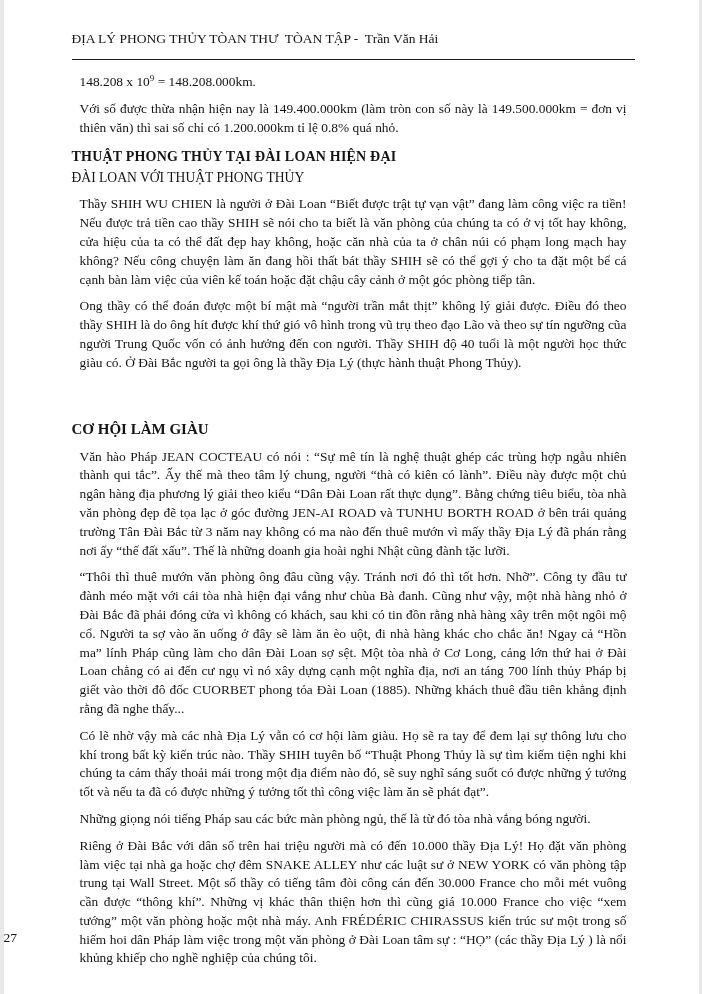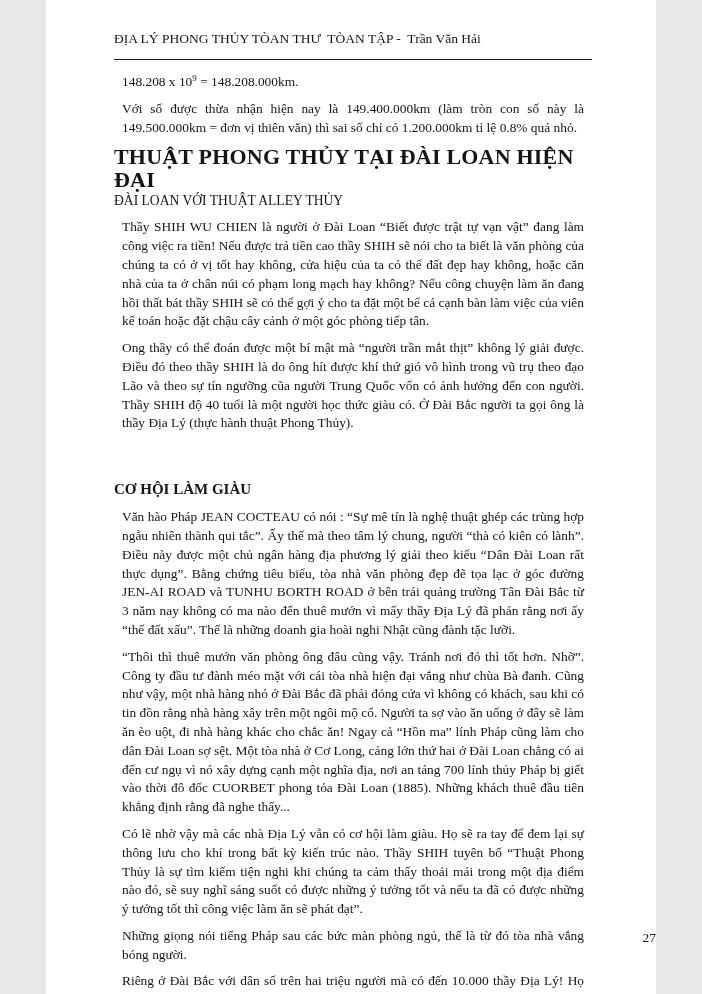--- a/index.html
+++ b/index.html
@@ -1,19 +1,19 @@
 <!DOCTYPE html>
 <html lang="vi"><head>
 <meta charset="utf-8">
 <style>
   * { margin: 0; padding: 0; box-sizing: border-box; }
   html, body { background: #e8e8e8; }
   .page {
     position: relative;
-    width: 610px;
+    width: 695px;
     height: 994px;
     margin: 0 auto;
     background: #ffffff;
     color: #141414;
     font-family: "Liberation Serif", "DejaVu Serif", serif;
     overflow: hidden;
   }
   .page-inner {
     padding: 30px 64px 0 68px;
   }
@@ -33,21 +33,21 @@
     line-height: 18.8px;
     text-align: justify;
   }
   .body-text p { margin: 8px; }
   .formula sup {
     font-size: 9px;
     line-height: 0;
     vertical-align: super;
   }
   .h-main {
-    font-size: 22px;
+    font-size: 14px;
     font-weight: bold;
     line-height: 23px;
     text-align: left;
     letter-spacing: 0.2px;
   }
   .h-sub {
     font-size: 13.6px;
     font-weight: normal;
     line-height: 19px;
     text-align: left;
@@ -57,21 +57,21 @@
     font-weight: bold;
     line-height: 21px;
     text-align: left;
     margin-top: 46px;
   }
   .page-footer {
     position: absolute;
     left: 0;
     right: 0;
     top: 930px;
-    text-align: right;
+    text-align: left;
     font-size: 13.5px;
   }
 </style>
 </head>
 <body>
 
 <div class="page">
   <div class="page-inner">
 
     <div class="running-header">ĐỊA LÝ PHONG THỦY TÒAN THƯ  TÒAN TẬP -  Trần Văn Hải</div>
@@ -79,21 +79,21 @@
     <hr class="header-rule">
 
     <div class="body-text">
 
       <p class="formula"><span>148.208 x 10</span><sup>9</sup><span> = 148.208.000km.</span></p>
 
       <p>Với số được thừa nhận hiện nay là 149.400.000km (làm tròn con số này là 149.500.000km = đơn vị thiên văn) thì sai số chỉ có 1.200.000km tỉ lệ 0.8% quá nhỏ.</p>
 
       <div class="h-main">THUẬT PHONG THỦY TẠI ĐÀI LOAN HIỆN ĐẠI</div>
 
-      <div class="h-sub">ĐÀI LOAN VỚI THUẬT ALLEY THỦY</div>
+      <div class="h-sub">ĐÀI LOAN VỚI THUẬT PHONG THỦY</div>
 
       <p>Thầy SHIH WU CHIEN là người ở Đài Loan “Biết được trật tự vạn vật” đang làm công việc ra tiền! Nếu được trả tiền cao thầy SHIH sẽ nói cho ta biết là văn phòng của chúng ta có ở vị tốt hay không,  cửa hiệu của ta có thể đất đẹp hay không, hoặc căn nhà của ta ở chân núi có phạm long mạch hay không? Nếu công chuyện làm ăn đang hồi thất bát thầy SHIH sẽ có thể gợi ý cho ta đặt một bể cá cạnh bàn làm việc của viên kế toán hoặc đặt chậu cây cảnh ở một góc phòng tiếp tân.</p>
 
       <p>Ong thầy có thể đoán được một bí mật mà “người trần mắt thịt” không lý giải được. Điều đó theo thầy SHIH là do ông hít được khí thứ gió vô hình trong vũ trụ theo đạo Lão và theo sự tín ngưỡng cũa người Trung Quốc vốn có ảnh hưởng đến con người. Thầy SHIH độ 40 tuổi là một người học thức giàu có. Ở Đài Bắc người ta gọi ông là thầy Địa Lý (thực hành thuật Phong Thủy).</p>
 
       <div class="h-section">CƠ HỘI LÀM GIÀU</div>
 
       <p>Văn hào Pháp JEAN COCTEAU có nói : “Sự mê tín là nghệ thuật ghép các trùng hợp ngẫu nhiên thành qui tắc”. Ấy thế mà theo tâm lý chung, người “thà có kiên có lành”. Điều này được một chủ ngân hàng địa phương lý giải theo kiểu “Dân Đài Loan rất thực dụng”. Bằng chứng tiêu biểu, tòa nhà văn phòng đẹp đẽ tọa lạc ở góc đường JEN-AI ROAD và TUNHU BORTH ROAD ở bên trái quảng trường Tân Đài Bắc từ 3 năm nay không có ma nào đến thuê mướn vì mấy thầy Địa Lý đã phán rằng nơi ấy “thế đất xấu”. Thế là những doanh gia hoài nghi Nhật cũng đành tặc lưỡi.</p>
 
       <p>“Thôi thì thuê mướn văn phòng ông đâu cũng vậy. Tránh nơi đó thì tốt hơn. Nhỡ”. Công ty đầu tư đành méo mặt với cái tòa nhà hiện đại vắng như chùa Bà đanh. Cũng như vậy, một nhà hàng nhỏ ở Đài Bắc đã phải đóng cửa vì không có khách, sau khi có tin đồn rằng nhà hàng xây trên một ngôi mộ cổ. Người ta sợ vào ăn uống ở đây sẽ làm ăn èo uột, đi nhà hàng khác cho chắc ăn! Ngay cả “Hồn ma” lính Pháp cũng làm cho dân Đài Loan sợ sệt. Một tòa nhà ở Cơ Long, cảng lớn thứ hai ở Đài Loan chẳng có ai đến cư ngụ vì nó xây dựng cạnh một nghĩa địa, nơi an táng 700 lính thủy Pháp bị giết vào thời đô đốc CUORBET phong tỏa Đài Loan (1885). Những khách thuê đầu tiên khẳng định rằng đã nghe thấy...</p>

